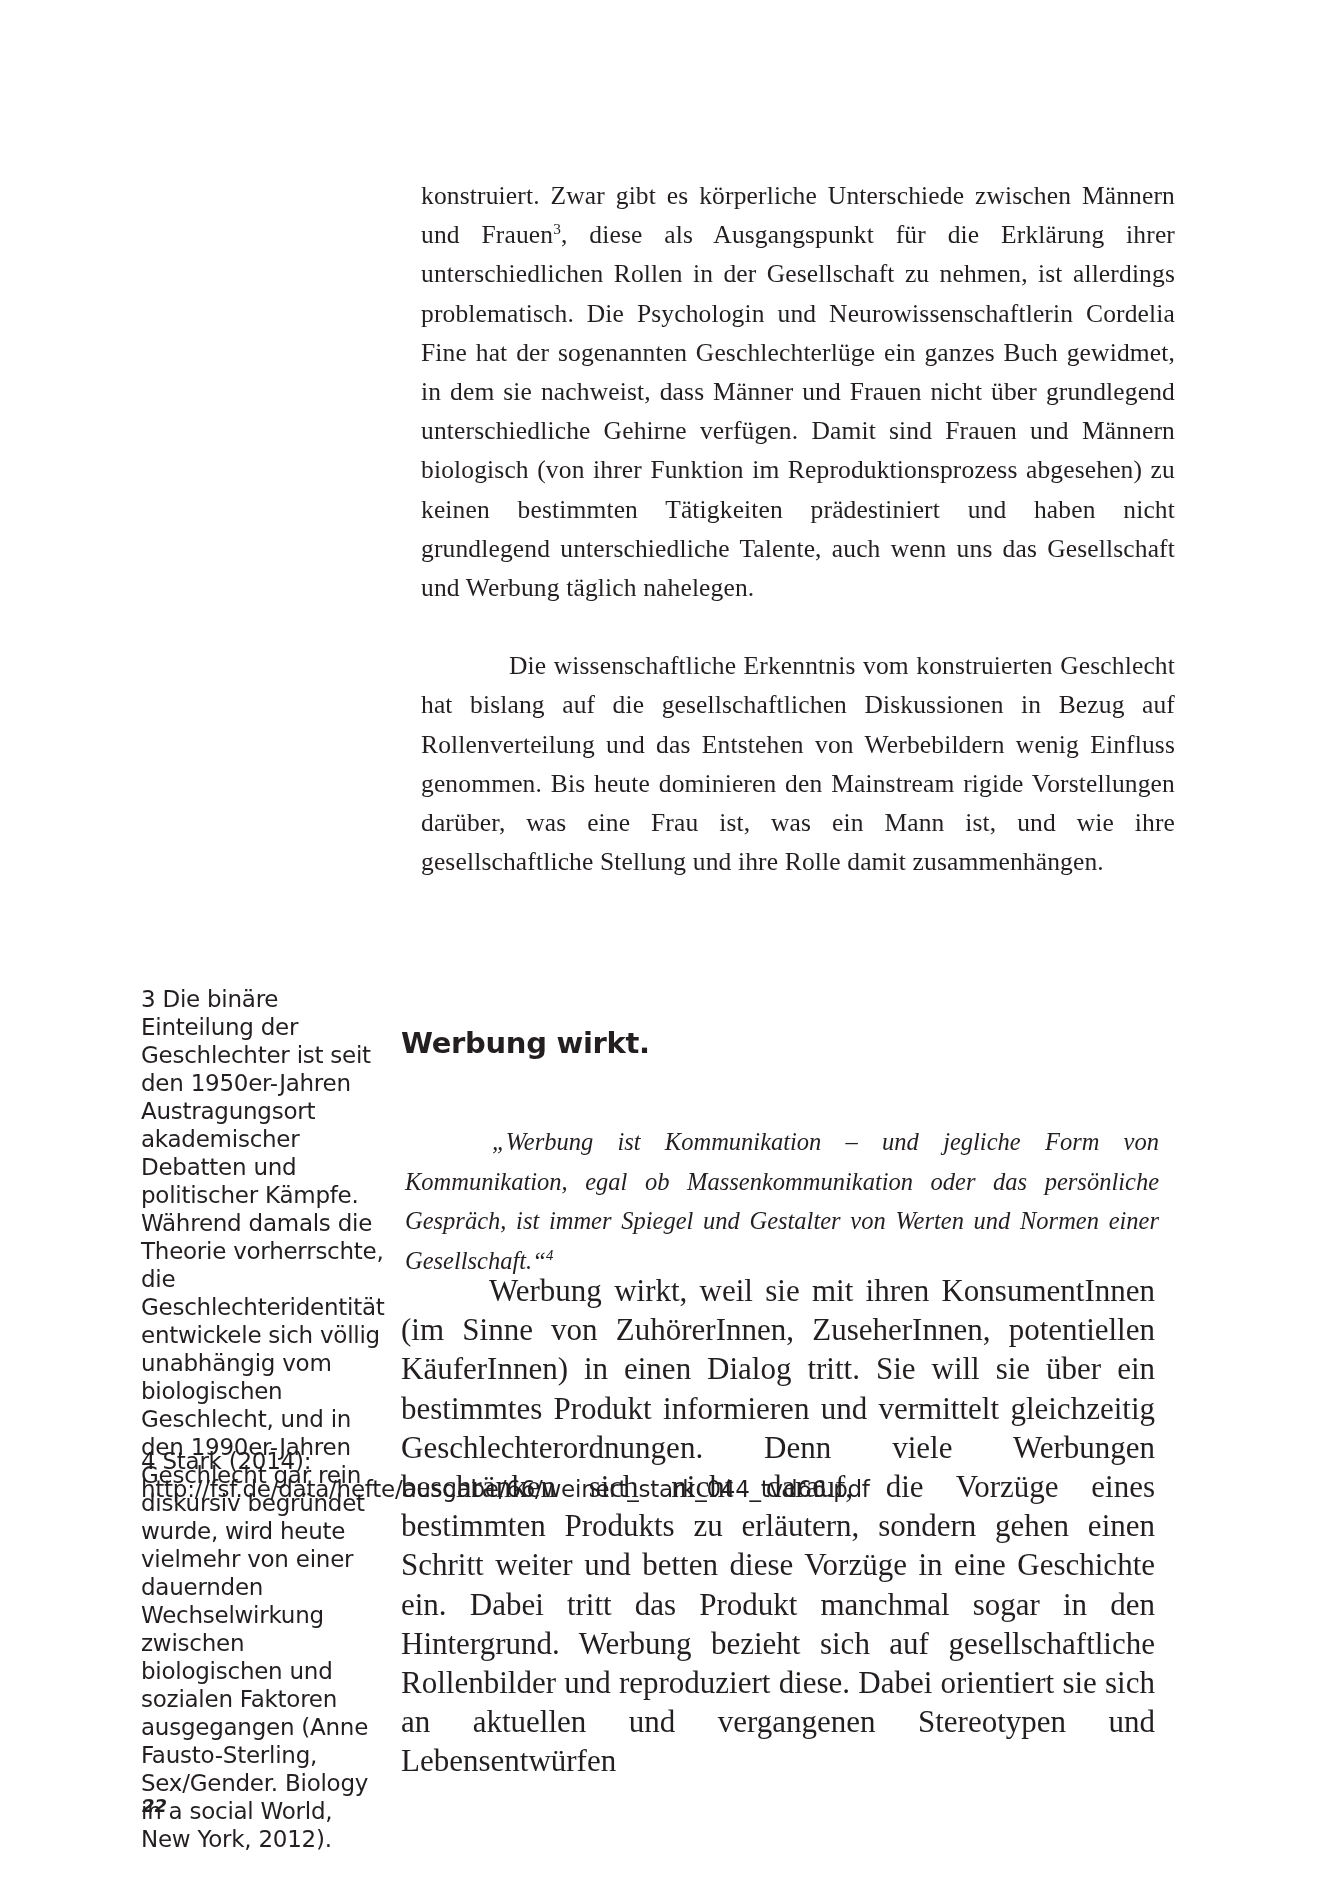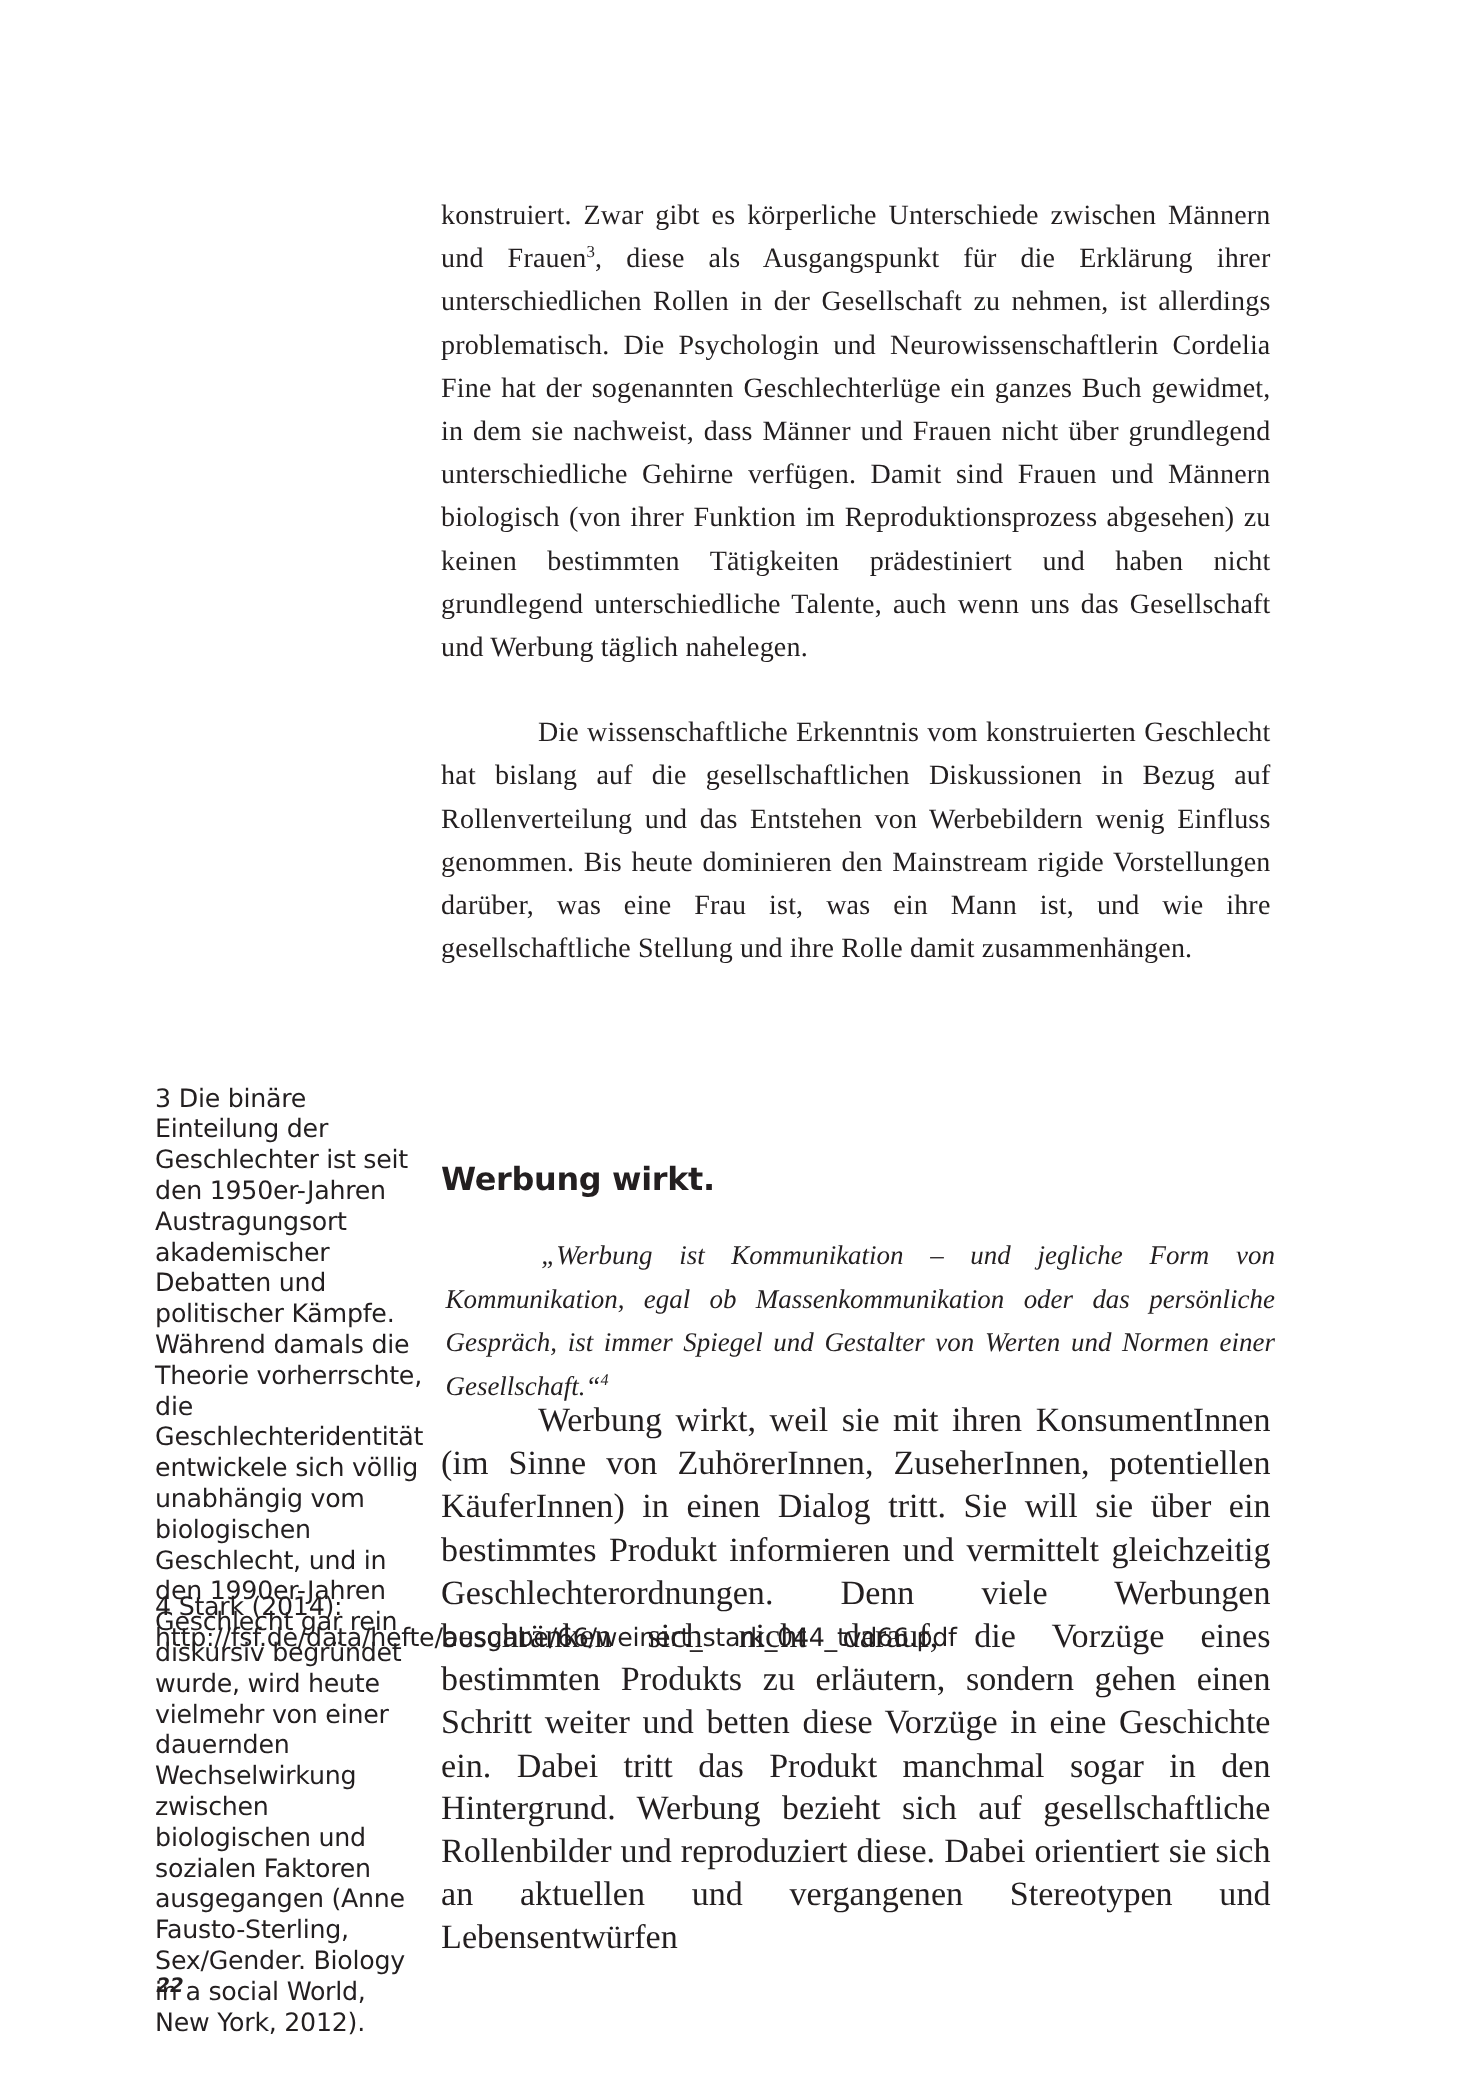--- a/index.html
+++ b/index.html
@@ -1,26 +1,26 @@
 <!DOCTYPE html>
 <html><head>
   <meta charset="utf-8">
   <style>
     html, body { margin: 0; padding: 0; background: #ffffff; }
     body { width: 1339px; height: 1890px; position: relative; overflow: hidden; color: #231f20; }
     .main {
-      position: absolute; left: 401px; top: 176px; width: 754px;
+      position: absolute; left: 421px; top: 176px; width: 754px;
       font-family: "Liberation Serif", "DejaVu Serif", serif;
       font-size: 25.5px; line-height: 39.2px; text-align: justify;
       letter-spacing: 0.15px; color: #231f20;
     }
     .main p { margin: 0; }
     .p2 { margin-top: 39px !important; text-indent: 88px; }
     .heading {
-      position: absolute; left: 401px; top: 1055px;
+      position: absolute; left: 401px; top: 1026px;
       font-family: "DejaVu Sans", "Liberation Sans", sans-serif; font-weight: bold;
       font-size: 29px; letter-spacing: -0.3px; color: #231f20; margin: 0;
     }
     .quote {
       position: absolute; left: 401px; top: 1118px; width: 754px;
       font-family: "Liberation Serif", "DejaVu Serif", serif; font-style: italic;
       font-size: 24.5px; line-height: 39.5px; text-align: justify; text-indent: 87px; margin: 4px;
     }
     .p3 {
       position: absolute; left: 401px; top: 1271px; width: 754px;

